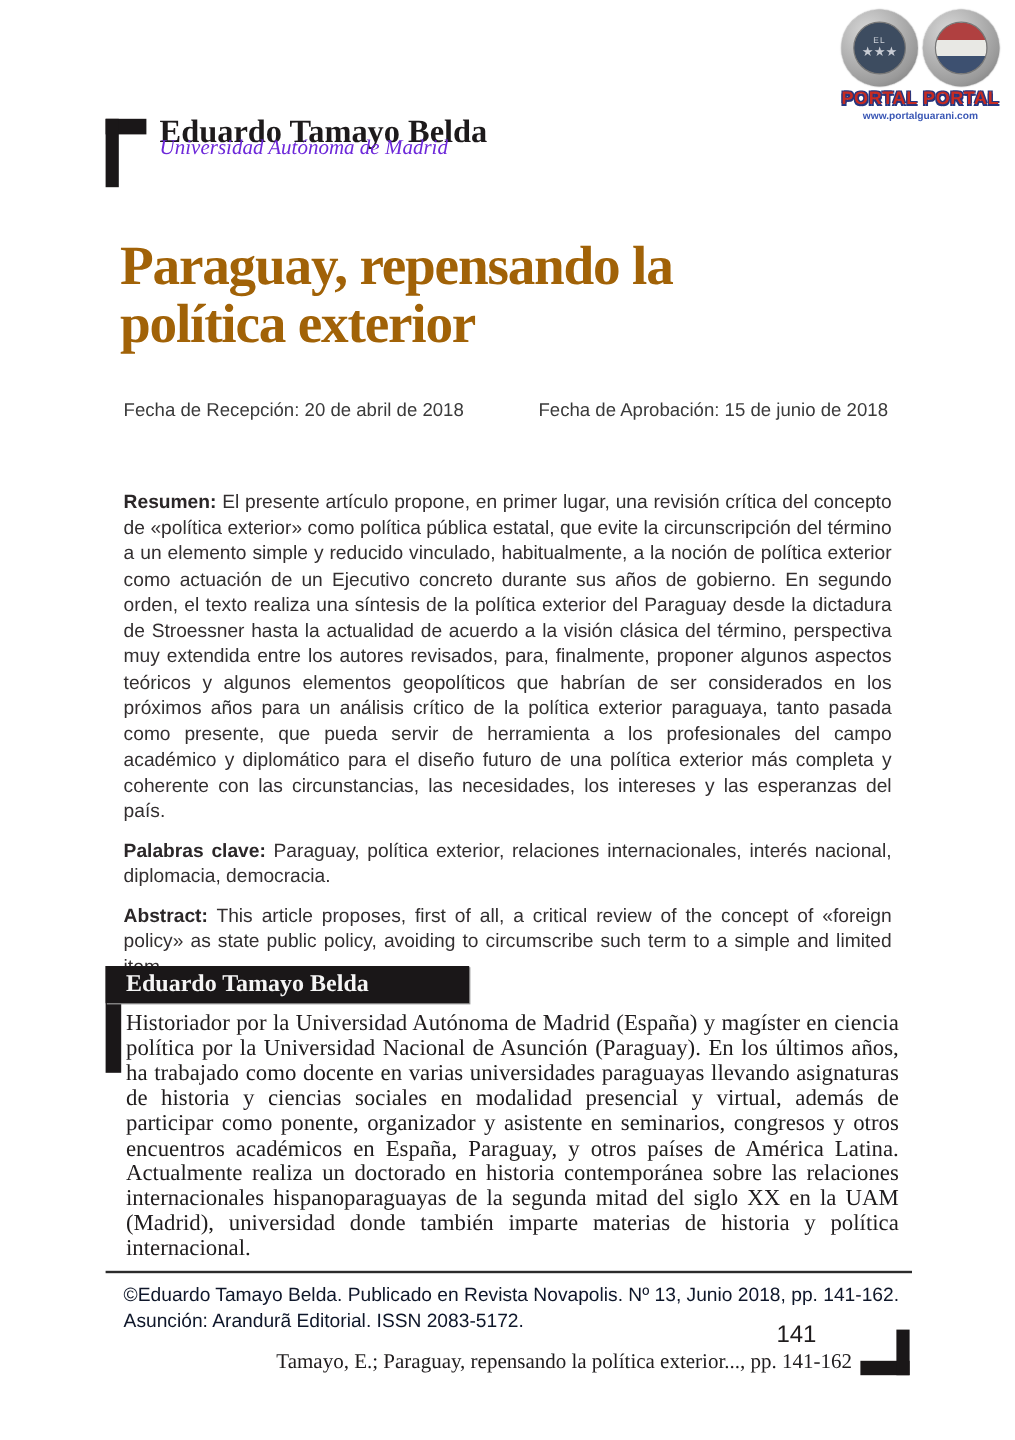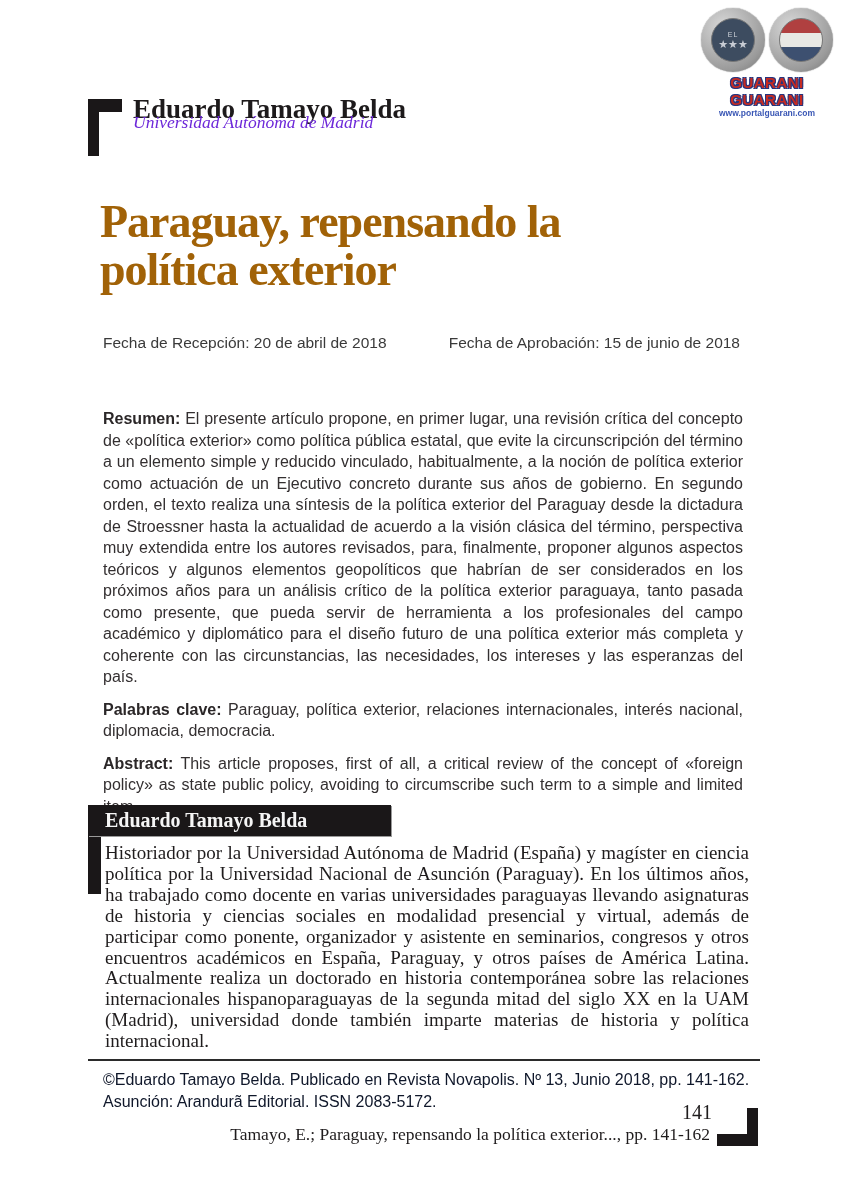--- a/index.html
+++ b/index.html
@@ -56,22 +56,22 @@
         color:#f5f5f5; font-family:"Liberation Serif", serif; font-weight:bold; font-size:20px;
         line-height:30px; padding-left:17px; box-sizing:border-box; box-shadow:1px 1px 0 #9a9a9a;}
   .bio-text{position:absolute; left:105px; top:843px; width:644px;
         font-family:"Liberation Serif", serif; font-size:19px; line-height:20.9px;
         text-align:justify; color:#1f1c1d;}
 
   
   .footer-rule{position:absolute; left:88px; top:1059px; width:672px; height:2px; background:#2b2b2b;}
   .footer-text{position:absolute; left:103px; top:1069px; width:660px;
         font-size:16px; line-height:21.5px; color:#0f172a;}
-  .page-number{position:absolute; top:1101px; left:647px; width:100px; text-align:center;
-        font-family:Liberation Serif, serif; font-size:20px; color:#1f1c1d;}
+  .page-number{position:absolute; top:1101px; left:647px; width:100px; text-align:left;
+        font-family:Liberation Sans, sans-serif; font-size:20px; color:#1f1c1d;}
   .corner-br{position:absolute; left:717px; top:1108px; width:41px; height:38px;
         border-bottom:12px solid #1a1718; border-right:11px solid #1a1718; box-sizing:border-box;}
   .running-citation{position:absolute; right:136px; top:1124px; width:620px; text-align:right;
         font-family:"Liberation Serif", serif; font-size:17.5px; color:#1f1c1d;}
 </style>
 </head>
 <body>
 
 <div class="page">
 
@@ -80,21 +80,21 @@
       <div class="coin">
         <div class="coin-inner stars">
           <span class="el">EL</span>
           <span class="st">★★★</span>
         </div>
       </div>
       <div class="coin">
         <div class="coin-inner flag"></div>
       </div>
     </div>
-    <div class="logo-title">GUARANI GUARANI</div>
+    <div class="logo-title">PORTAL PORTAL</div>
     <div class="logo-url">www.portalguarani.com</div>
   </div>
 
   <div class="corner-tl"></div>
   <div class="author-name">Eduardo Tamayo Belda</div>
   <div class="author-aff">Universidad Autónoma de Madrid</div>
 
   <h1 class="article-title" style="margin:0;">
     <span>Paraguay, repensando la</span><br>
     <span>política exterior</span>

